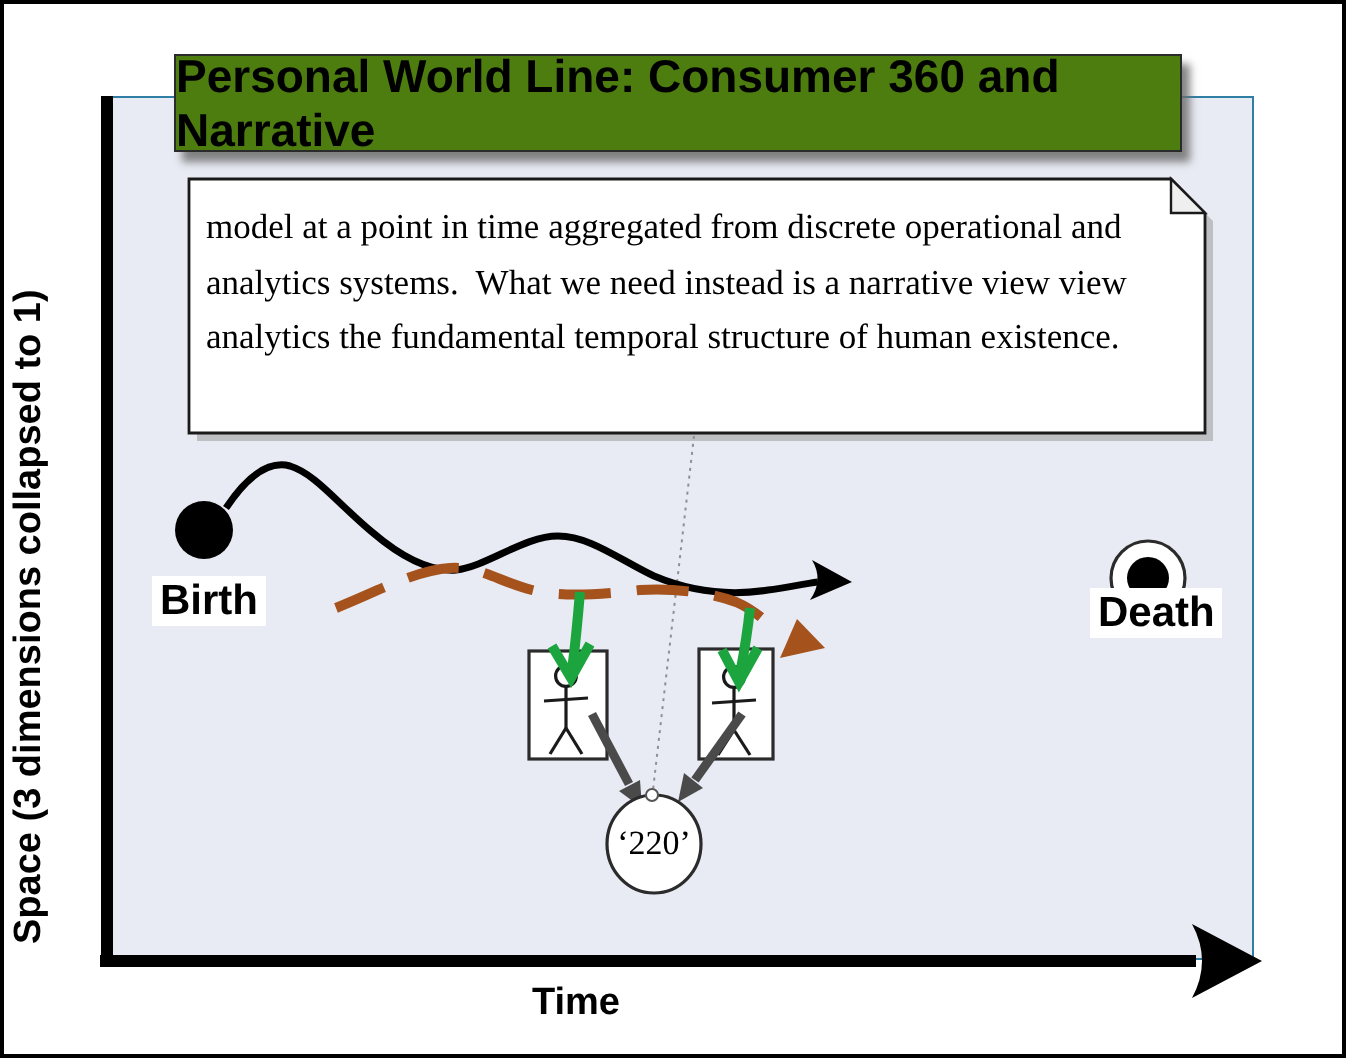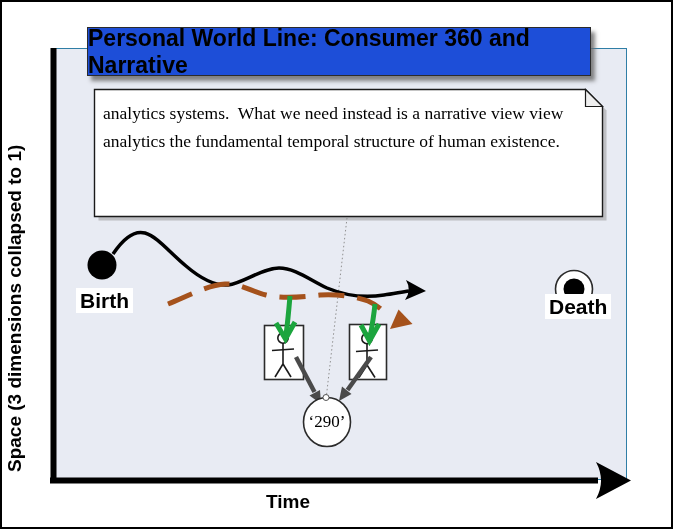--- a/index.html
+++ b/index.html
@@ -32,21 +32,21 @@
   .stick     { stroke:#1a1a1a; stroke-width:1.6; fill:none; }
   .stick-head{ fill:#fff; stroke:#1a1a1a; stroke-width:1.6; }
   .note-shadow { fill:#9a9a9a; opacity:.55; }
   .note-body { fill:#fff; stroke:#1a1a1a; stroke-width:1.4; }
   .note-fold { fill:#efefef; stroke:#1a1a1a; stroke-width:1.2; }
 
   
   .overlay { position:absolute; z-index:3; }
   #title-box {
     left:85px; top:25px; width:502px; height:47px;
-    background:#1d4ed8; border:1.5px solid #2b2b2b;
+    background:#4d7c0f; border:1.5px solid #2b2b2b;
     box-shadow:4px 5px 4px rgba(110,110,110,.85);
     display:flex; align-items:center; justify-content:flex-start;
     font-weight:bold; font-size:23px; color:#000; letter-spacing:0;
   }
   #note-text {
     left:101px; top:98px; width:494px;
     font-family:"Liberation Serif", serif;
     font-size:17.5px; line-height:27.5px; color:#000;
   }
   #note-text .line { white-space:pre; }
@@ -148,24 +148,25 @@
 
     <ellipse cx="325" cy="420" rx="23.5" ry="24.5" class="whitebox"></ellipse>
     <circle cx="324" cy="395.5" r="3" fill="#fff" stroke="#555" stroke-width="1"></circle>
   </svg>
 
   <div id="title-box" class="overlay">
     <span>Personal World Line: Consumer 360 and Narrative</span>
   </div>
 
   <div id="note-text" class="overlay">
+    <div class="line">model at a point in time aggregated from discrete operational and</div>
     <div class="line">analytics systems.  What we need instead is a narrative view view</div>
     <div class="line">analytics the fundamental temporal structure of human existence.</div>
   </div>
 
   <div id="y-axis-label" class="overlay">Space (3 dimensions collapsed to 1)</div>
   <div id="birth-label" class="overlay point-label">Birth</div>
 
   <div id="x-axis-label" class="overlay">Time</div>
   <div id="death-label" class="overlay point-label">Death</div>
 
-  <div id="aggregate-label" class="overlay">‘290’</div>
+  <div id="aggregate-label" class="overlay">‘220’</div>
 </div>
 
 </body></html>

